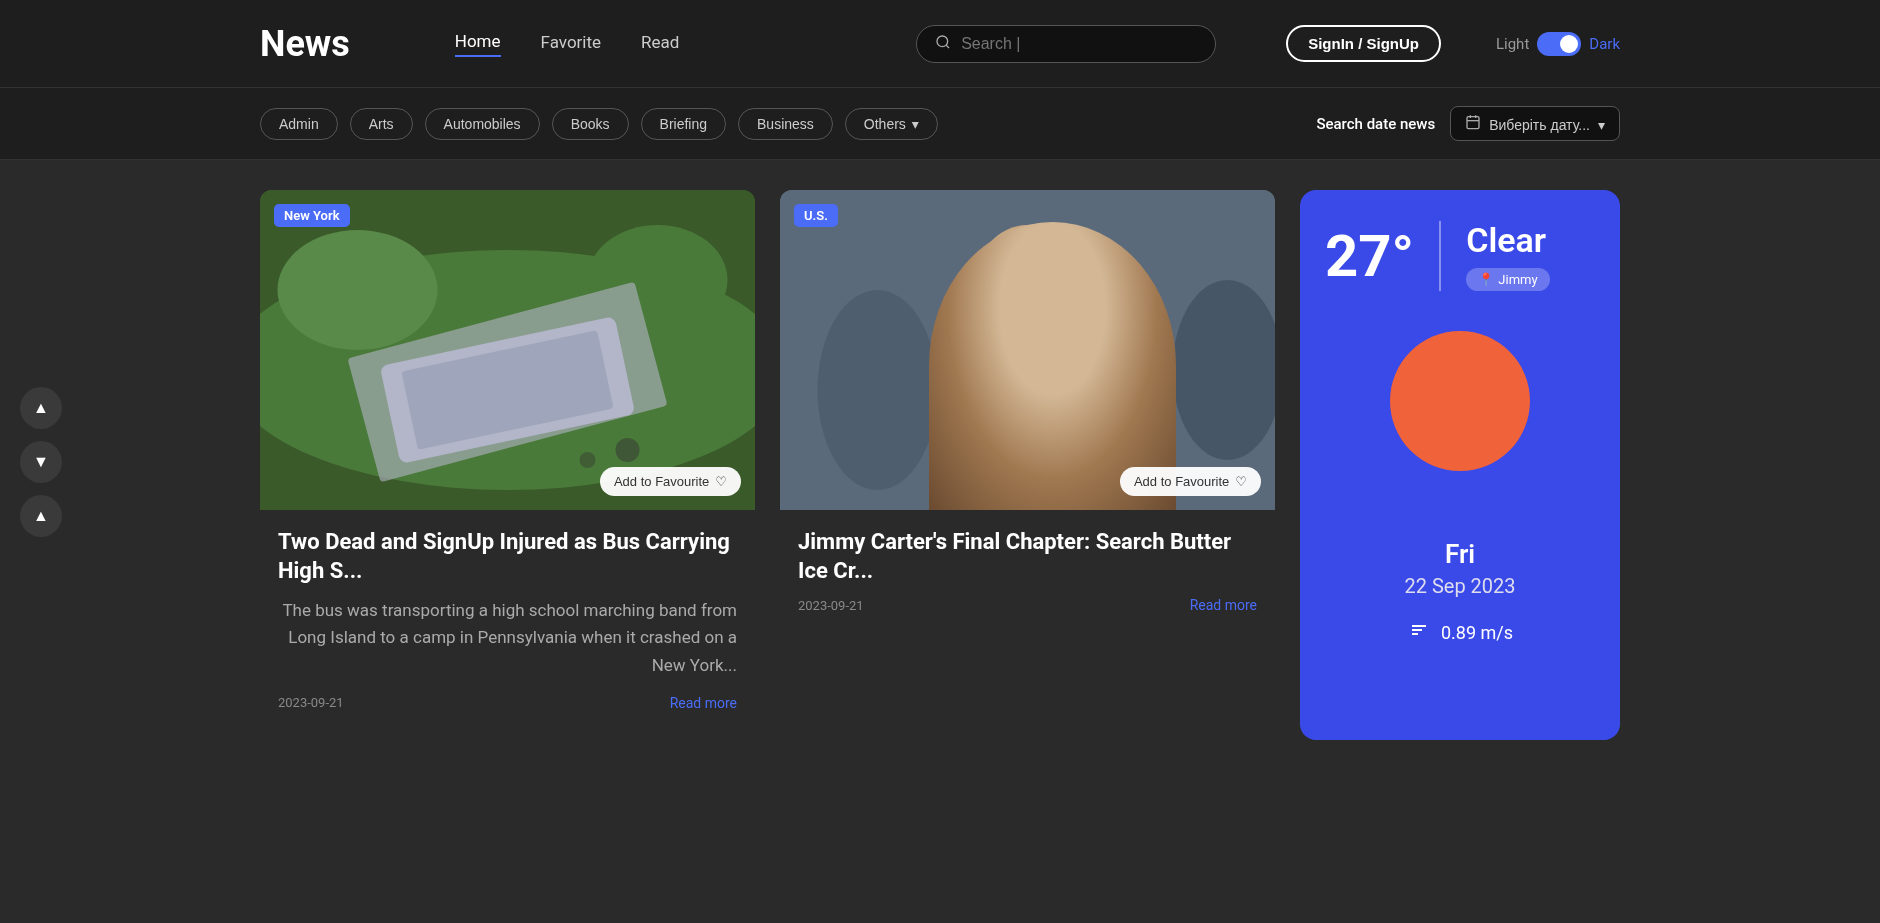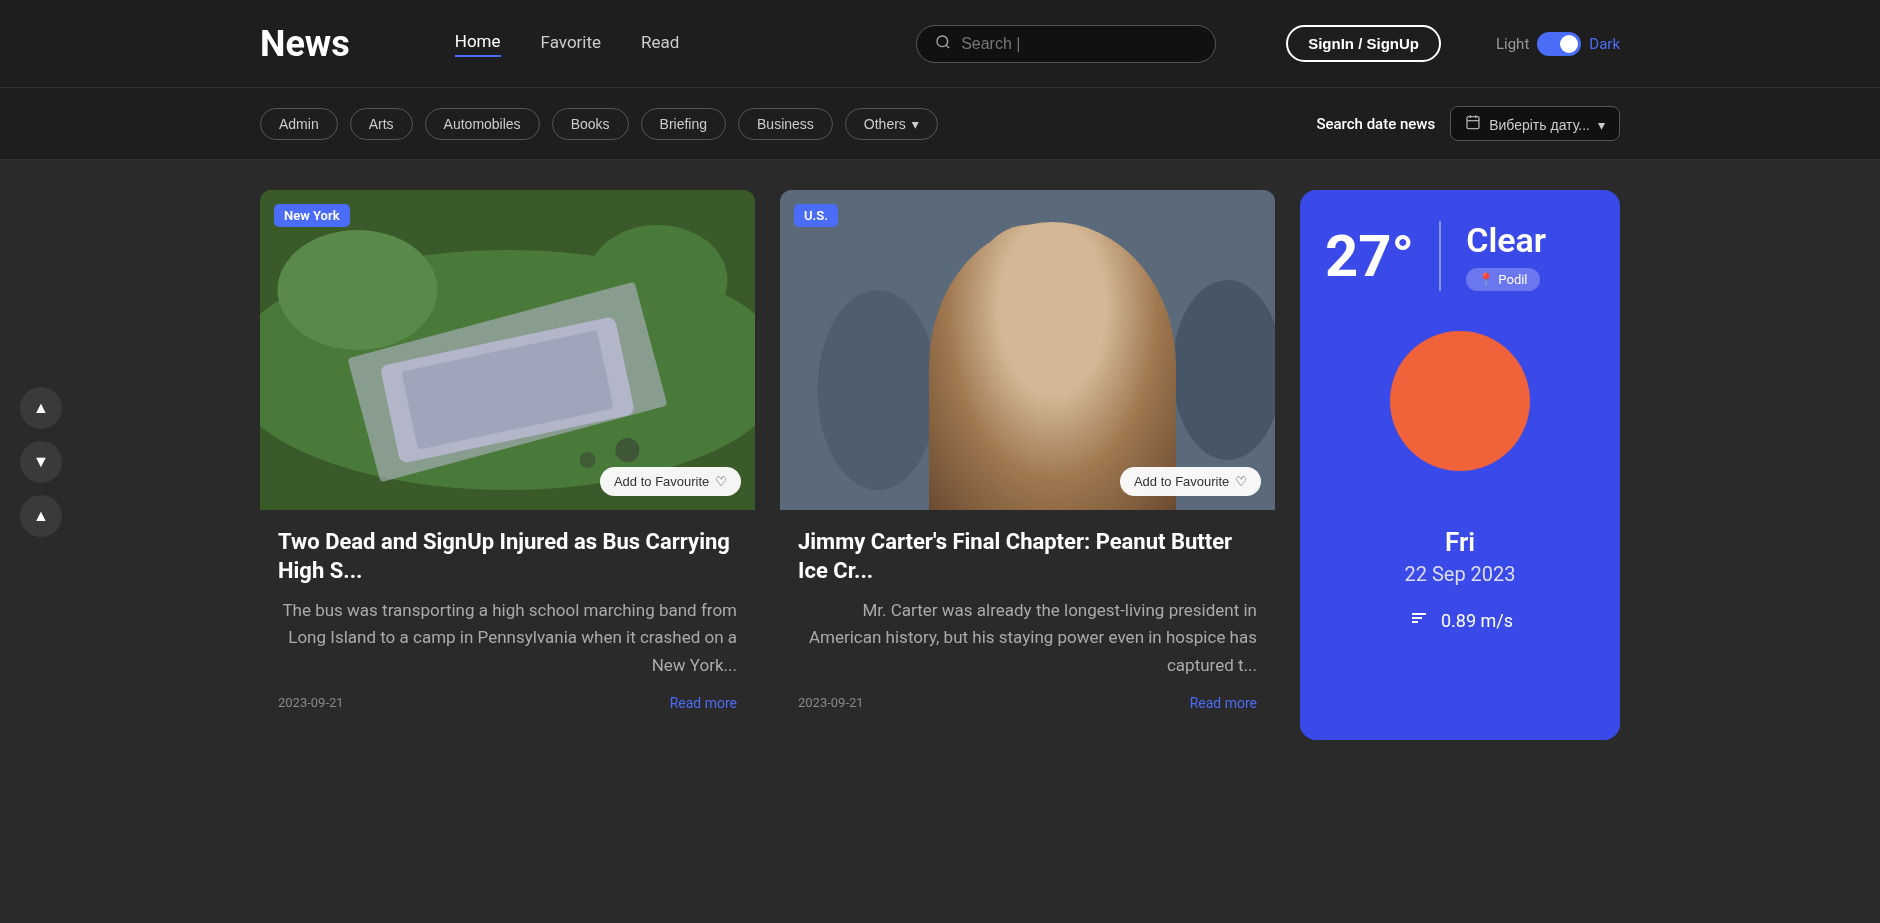--- a/index.html
+++ b/index.html
@@ -483,45 +483,44 @@
           <circle cx="300" cy="200" r="12" fill="#3a8a9a" stroke="#2a6a7a" stroke-width="2"></circle>
         </svg>
       </div>
       <span class="category-badge">U.S.</span>
       <button class="add-favourite-btn">
         <span>Add to Favourite</span>
         <span>♡</span>
       </button>
     </div>
     <div class="card-content">
-      <div class="card-title">Jimmy Carter's Final Chapter: Peanut Butter Ice Cr...</div>
-      <div class="card-excerpt">Mr. Carter was already the longest-living president in American history, but his staying power even in hospice has captured t...</div>
+      <div class="card-title">Jimmy Carter's Final Chapter: Search Butter Ice Cr...</div>
       <div class="card-footer">
         <span class="card-date">2023-09-21</span>
         <span class="read-more-link">Read more</span>
       </div>
     </div>
   </div>
 
   <div class="weather-widget">
     <div class="weather-top-row">
       <div class="temp-block">27°</div>
       <div class="separator-line"></div>
       <div class="clear-block">
         <span class="clear-text">Clear</span>
         <div class="location-pill">
           <span>📍</span>
-          <span>Podil</span>
+          <span>Jimmy</span>
         </div>
       </div>
     </div>
 
     <div class="weather-sun"></div>
 
-    <div style="text-align:center; margin-top: 16px;">
+    <div style="text-align:center; margin-top: 28px;">
       <div class="weather-day">Fri</div>
       <div class="weather-date">22 Sep 2023</div>
     </div>
 
     <div class="weather-wind">
       <span>
         <svg width="24" height="24" viewBox="0 0 24 24" fill="none" stroke="#fff" stroke-width="2">
           <path d="M5 8h14M5 12h10M5 16h6"></path>
         </svg>
       </span>

